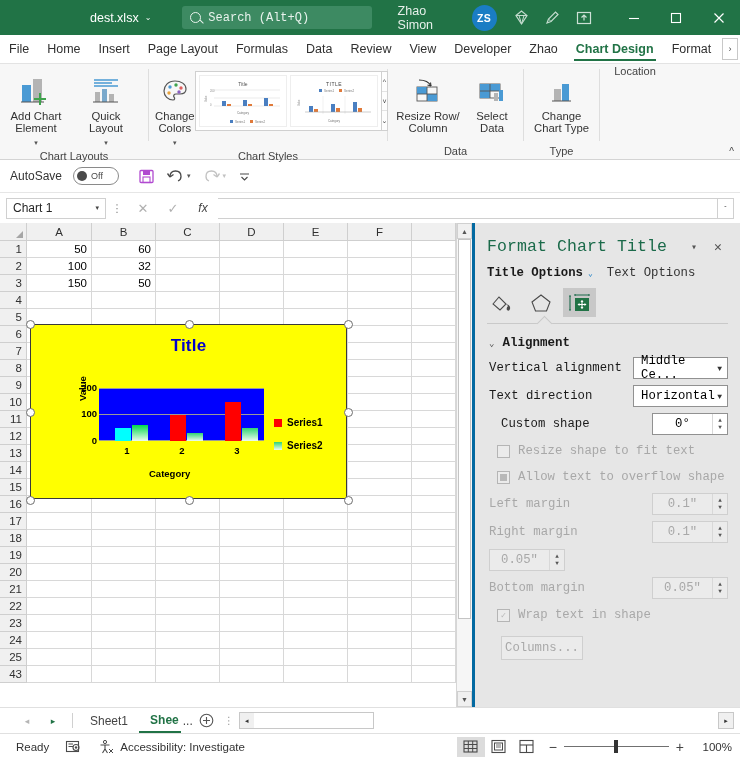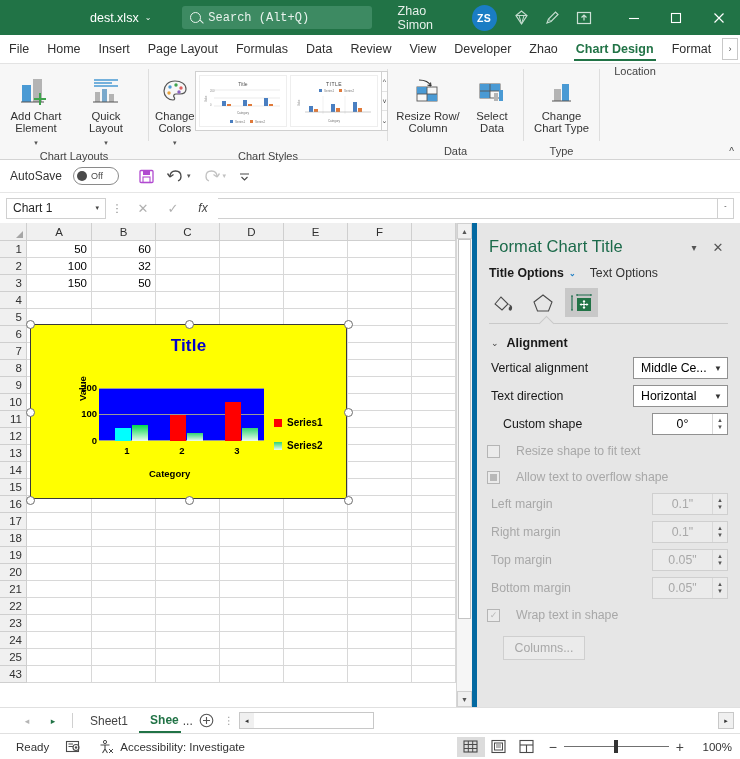--- a/index.html
+++ b/index.html
@@ -167,22 +167,22 @@
   .ytitle {
     position:absolute; left:46px; top:76px; font-size:9.5px; font-weight:bold; color:#000;
     transform:rotate(-90deg); transform-origin:left top; white-space:nowrap;
   }
   .legend { position:absolute; left:243px; top:92px; }
   .leg-row { display:flex; align-items:center; gap:5px; margin-bottom:12px; font-size:10px; font-weight:bold; color:#000; }
   .leg-swatch { width:8px; height:8px; flex:none; }
 
   
   .pane {
-    flex:1; background:#e6e6e6; border-left:5px solid #0369a1;
-    display:flex; flex-direction:column; min-width:0; position:relative;
+    flex:1; background:#e6e6e6; border-left:3px solid #0369a1;
+    display:flex; flex-direction:column; min-width:0; position:relative;font-family:Liberation Mono, monospace;
   }
   .pane-head { display:flex; align-items:flex-start; padding:14px 10px 0 12px; }
   .pane-title { flex:1; font-size:16.5px; color:#1b6a4a; font-weight:400; letter-spacing:.1px; }
   .pane-ctl { width:24px; height:20px; display:flex; align-items:center; justify-content:center; color:#555; font-size:10px; }
   .pane-tabs { display:flex; align-items:center; gap:14px; padding:9px 12px 0 12px; }
   .ptab { font-size:12.3px; color:#333; display:flex; align-items:center; gap:5px; }
   .ptab.active { font-weight:bold; color:#1a1a1a; }
   .ptab .pcaret { font-size:8px; color:#1a7dc4; }
   .pane-icons { display:flex; gap:6px; padding:8px 12px 0 10px; align-items:center; }
   .picon { width:33px; height:29px; display:flex; align-items:center; justify-content:center; }
@@ -203,21 +203,21 @@
   }
   .pselect .sc { font-size:8px; color:#333; }
   .pspin {
     width:76px; height:22px; background:#fff; border:1px solid #919191;
     display:flex; align-items:center; font-size:12.3px; color:#000;
   }
   .pspin.dim { background:#ebebeb; border-color:#cfcfcf; color:#a8a8a8; }
   .pspin .val { flex:1; text-align:center; }
   .pspin .arrows { width:15px; height:100%; display:flex; flex-direction:column; justify-content:center; align-items:center; border-left:1px solid #d8d8d8; color:#555; }
   .pspin .arrows span { font-size:6px; line-height:7px; }
-  .pcheck { display:flex; align-items:center; gap:16px; padding:4px 12px 4px 10px; height:26px; }
+  .pcheck { display:flex; align-items:center; gap:8px; padding:4px 12px 4px 22px; height:26px; }
   .cbox { width:13px; height:13px; border:1px solid #b5b5b5; background:#ebebeb; flex:none; display:flex; align-items:center; justify-content:center; }
   .cbox .fill { width:7px; height:7px; background:#b8b8b8; }
   .cbox .tick { font-size:9px; color:#b8b8b8; }
   .pbtn {
     margin:8px 12px 0 26px; width:82px; height:24px; background:#ebebeb; border:1px solid #cfcfcf;
     display:flex; align-items:center; justify-content:center; font-size:12.3px; color:#a8a8a8;
   }
 
   
   .sheetbar { height:26px; background:#fff; display:flex; align-items:center; flex:none; border-top:1px solid #e0e0e0; }
@@ -981,21 +981,20 @@
         <div class="pspin dim">
           <span class="val">0.1"</span>
           <span class="arrows">
               <span>▲</span>
               <span>▼</span>
             </span>
         </div>
       </div>
 
       <div class="prow">
-        <div class="plabel dim">Top margin</div>
         <div class="pspin dim">
           <span class="val">0.05"</span>
           <span class="arrows">
               <span>▲</span>
               <span>▼</span>
             </span>
         </div>
       </div>
 
       <div class="prow">

